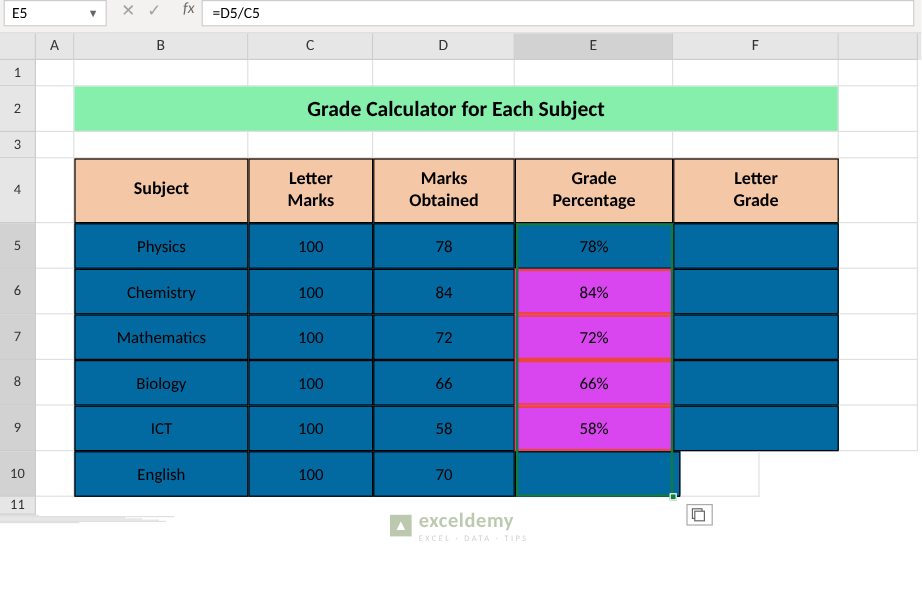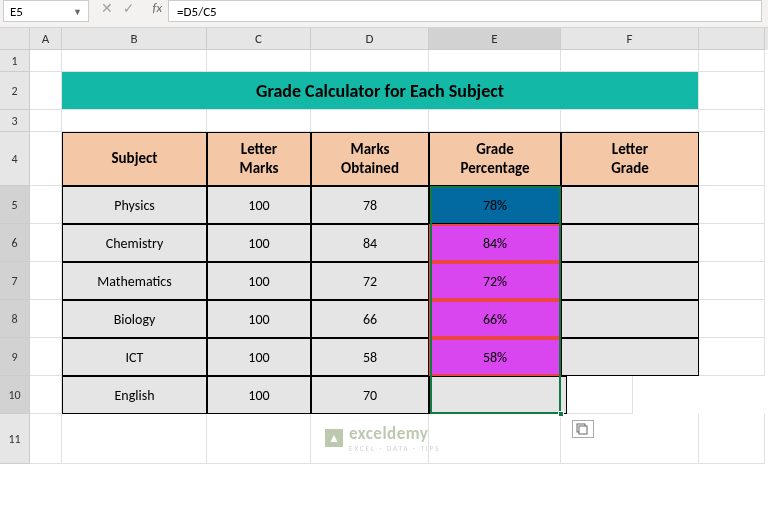--- a/index.html
+++ b/index.html
@@ -108,41 +108,41 @@
     .wC { width: 104px; }
     .wD { width: 118px; }
     .wE { width: 132px; }
     .wF { width: 138px; }
     .wG { width: 66px; }
     .h1 { height: 22px; }
     .h2 { height: 38px; }
     .h3 { height: 22px; }
     .h4 { height: 54px; }
     .hd { height: 38px; }
-    .h11 { height: 50px; }
+    .h11 { height: 50px; flex-direction: column; }
     
     .title-cell {
-      background: #14b8a6;
+      background: #86efac;
       color: #000;
       font-weight: bold;
       font-size: 18px;
       justify-content: center;
     }
     .hdr {
       background: #f4c7a6;
       font-weight: bold;
       text-align: center;
       border: 1px solid #000;
       flex-direction: column;
       line-height: 1.3;
       font-size: 15px;
     }
     .data-cell {
       border: 1px solid #000;
-      background: #e5e5e5;
+      background: #0369a1;
     }
     .pct-cell {
       border: 2px solid #ef4444;
       background: #d946ef;
     }
     .pct-first { background: #0369a1; }
     .sel-range {
       position: absolute;
       border: 2px solid #107c41;
       pointer-events: none;

